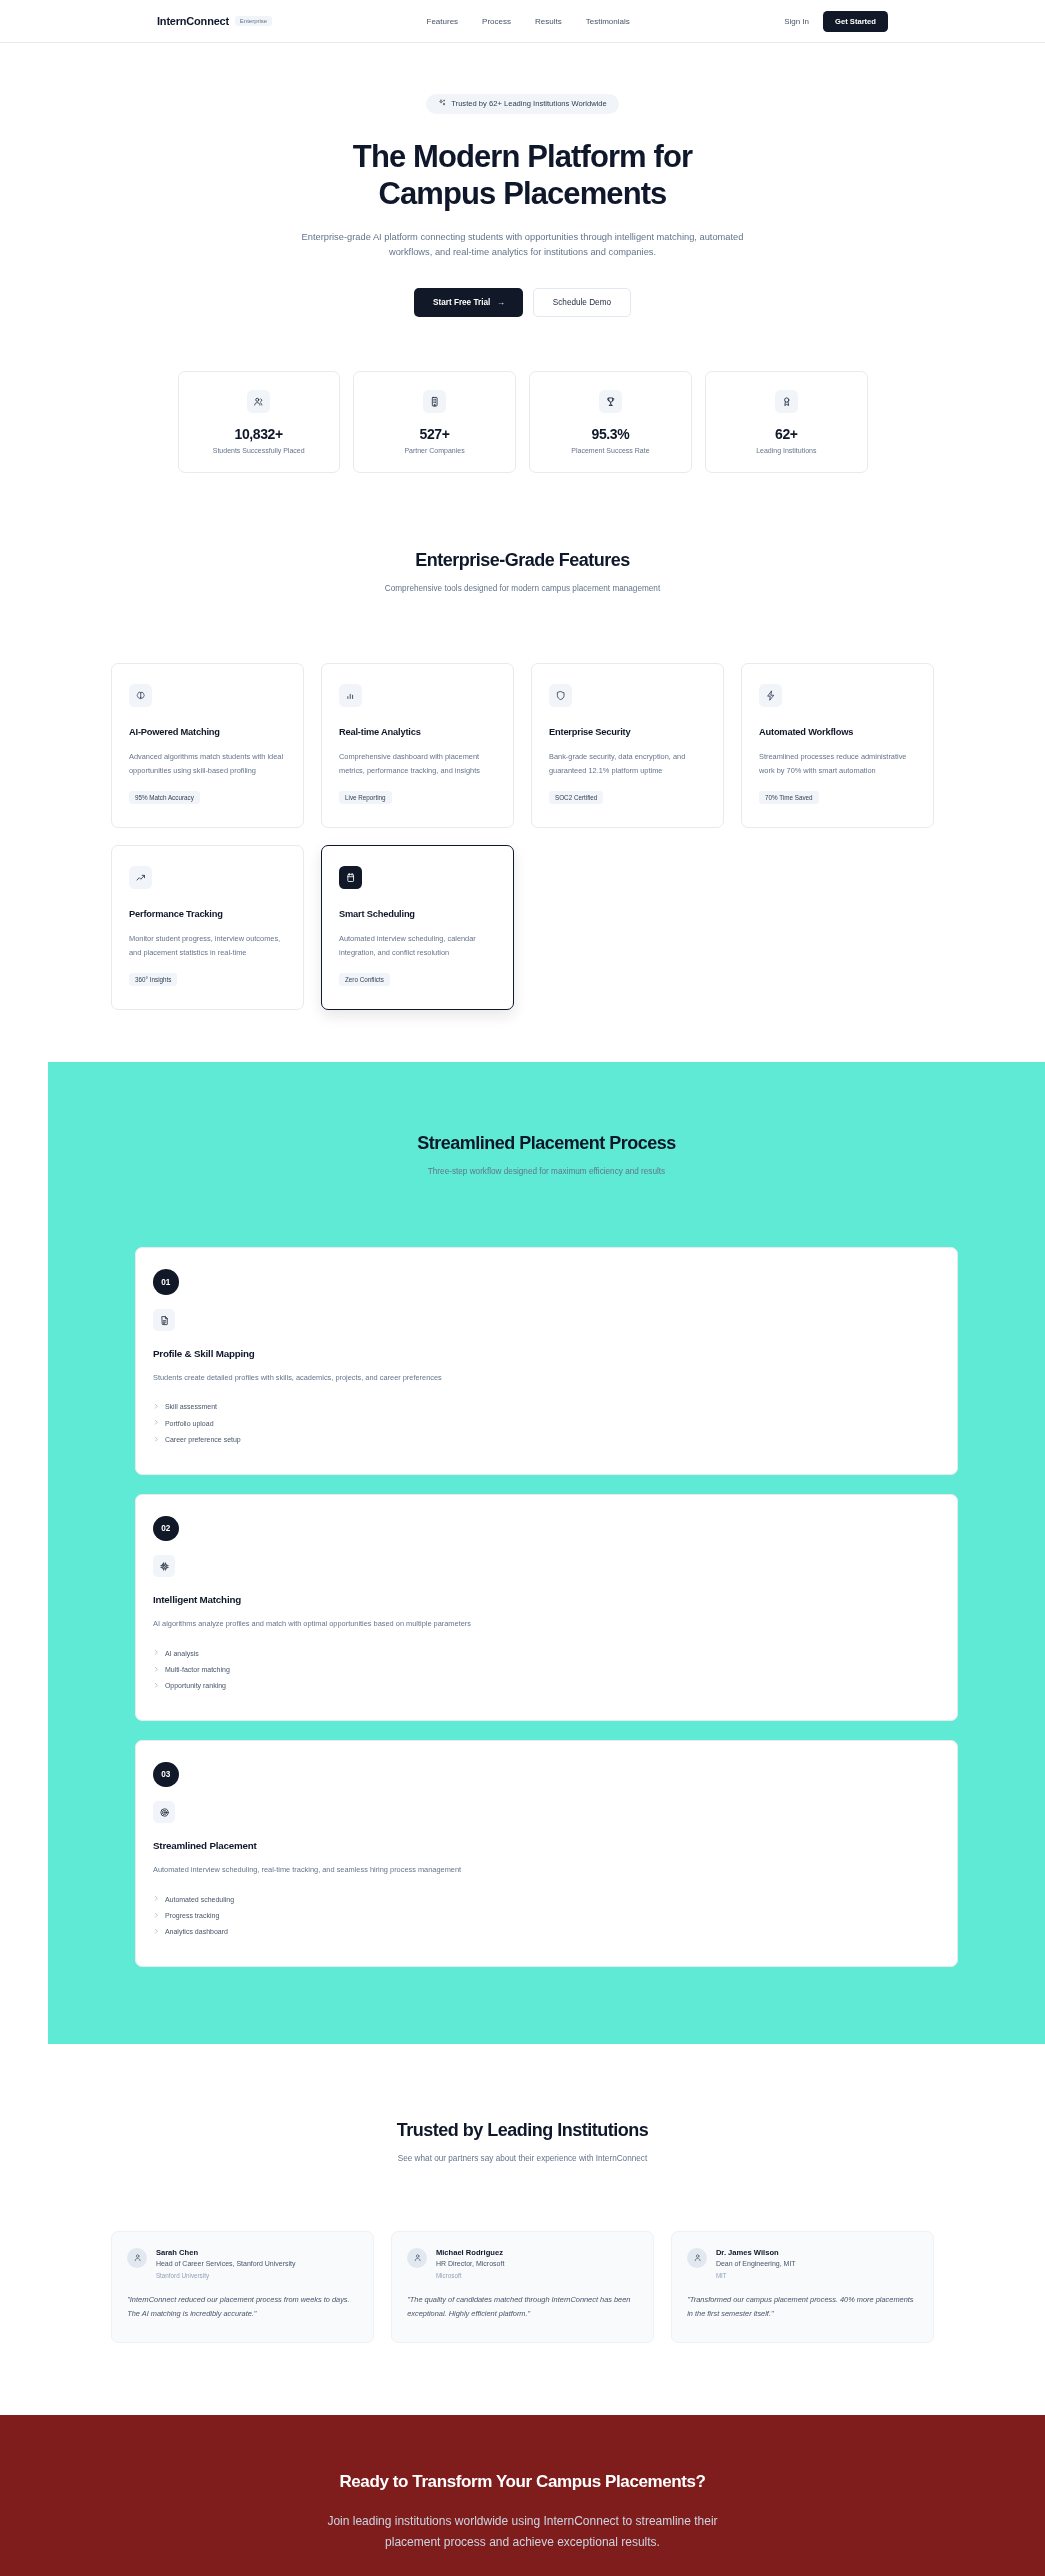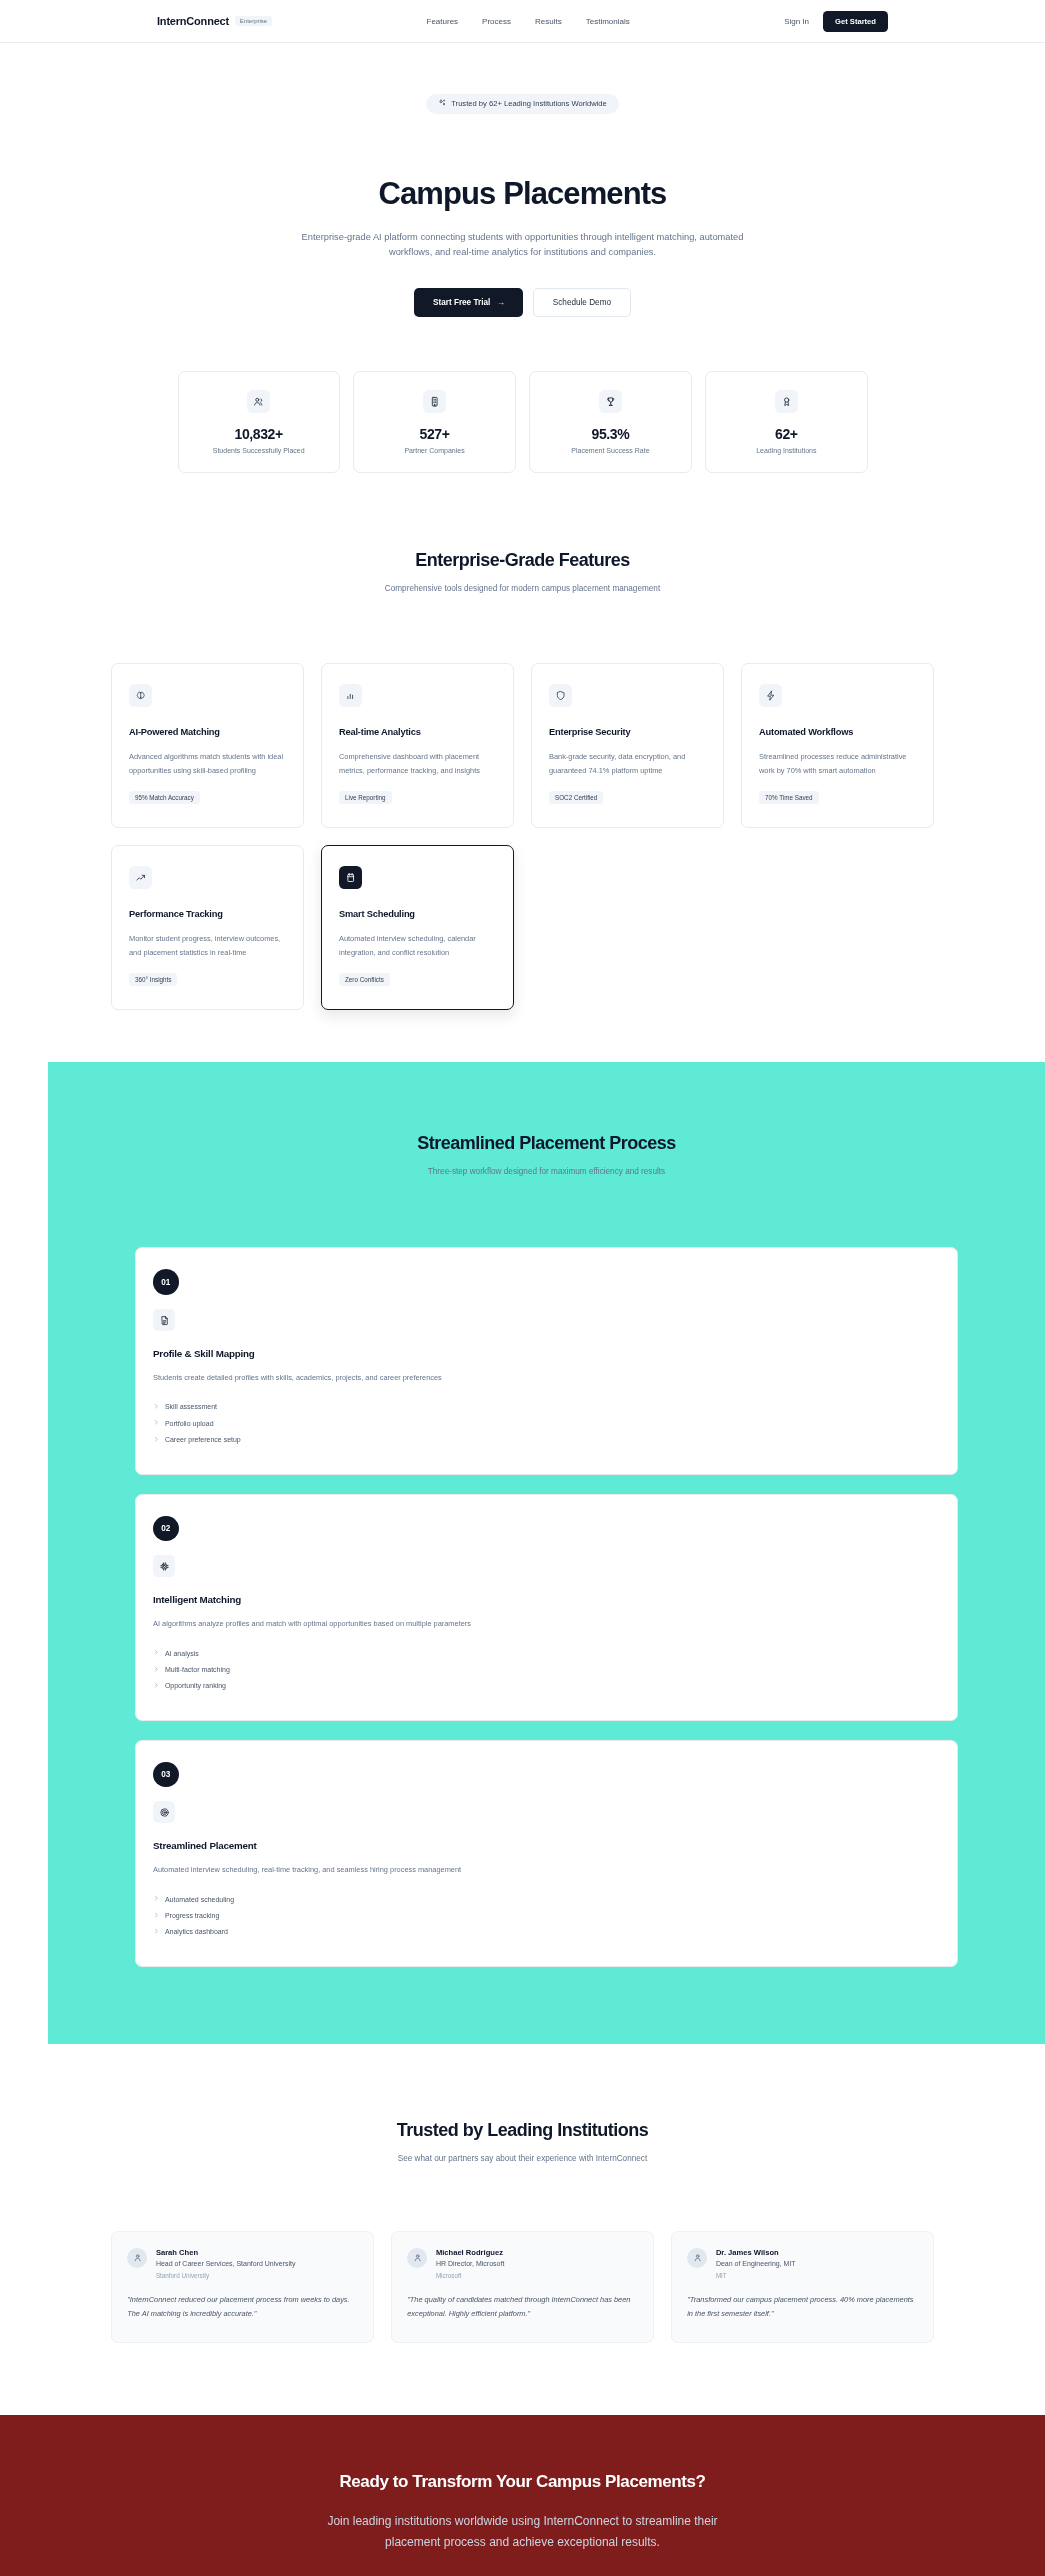--- a/index.html
+++ b/index.html
@@ -233,21 +233,21 @@
         <svg viewBox="0 0 24 24" fill="none" stroke="#334155" stroke-width="1.8" stroke-linecap="round" stroke-linejoin="round">
           <path d="M9 3l1.2 3.3L13.5 7.5 10.2 8.7 9 12 7.8 8.7 4.5 7.5 7.8 6.3z"></path>
           <path d="M17.5 12.5l.8 2 2 .8-2 .8-.8 2-.8-2-2-.8 2-.8z"></path>
           <path d="M18 3v3M16.5 4.5h3"></path>
         </svg>
       </span>
       <span>Trusted by 62+ Leading Institutions Worldwide</span>
     </div>
 
     <h1 class="hero-title">
-      <br>
+      <span>The Modern Platform for</span><br>
       <span>Campus Placements</span>
     </h1>
 
     <p class="hero-sub">Enterprise-grade AI platform connecting students with opportunities through intelligent matching, automated workflows, and real-time analytics for institutions and companies.</p>
 
     <div class="hero-btns">
       <button class="btn-hero-dark">
         <span>Start Free Trial</span>
         <span>→</span>
       </button>
@@ -334,21 +334,21 @@
         <span class="tag">Live Reporting</span>
       </div>
 
       <div class="feat">
         <div class="feat-ico">
           <svg viewBox="0 0 24 24" fill="none" stroke-width="1.8" stroke-linecap="round" stroke-linejoin="round" stroke="currentColor">
             <path d="M12 3.4l7 2.6v5.4c0 4.2-2.9 7.5-7 8.8-4.1-1.3-7-4.6-7-8.8V6z"></path>
           </svg>
         </div>
         <h3>Enterprise Security</h3>
-        <p>Bank-grade security, data encryption, and guaranteed 74.1% platform uptime</p>
+        <p>Bank-grade security, data encryption, and guaranteed 12.1% platform uptime</p>
         <span class="tag">SOC2 Certified</span>
       </div>
 
       <div class="feat">
         <div class="feat-ico">
           <svg viewBox="0 0 24 24" fill="none" stroke-width="1.8" stroke-linecap="round" stroke-linejoin="round" stroke="currentColor">
             <path d="M13.5 2.5L5.5 13h5.5l-1 8.5L18.5 11H13z"></path>
           </svg>
         </div>
         <h3>Automated Workflows</h3>

